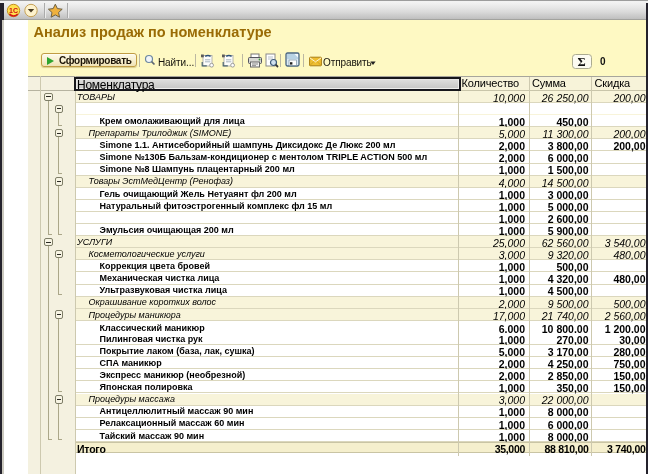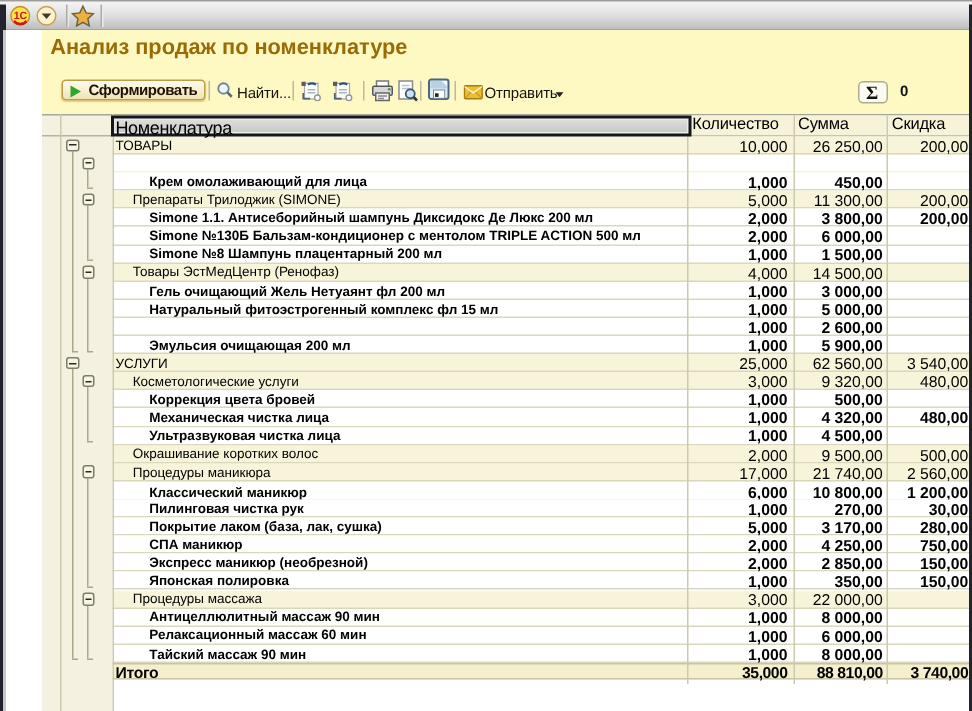--- a/index.html
+++ b/index.html
@@ -51,21 +51,21 @@
 
 
 #hsel { position:absolute; left:45.5px; top:56.5px; width:387px; height:14.5px; background:linear-gradient(180deg,#e0e0de,#c6c6c4);
   border:2px solid #17171b; box-shadow:inset -1px -1px 0 #eeeeec, inset 1px 1px 0 #e6e6e4; }
 #hsel span { position:absolute; left:1.5px; top:-0.5px; font-size:12px; color:#000; letter-spacing:-0.25px; }
 .hcell { position:absolute; top:56.5px; height:14.5px; border-bottom:1px solid #c9c5aa; background:#f7f3d9; font-size:11px; color:#000; letter-spacing:-0.15px; }
 .hcell span { position:absolute; left:3.5px; top:0.5px; }
 
 
 .row { position:absolute; left:46.5px; width:573.5px; height:12.1px; border-bottom:1px solid #dbd7bd; }
-.row.g { background:#f8f4da; }
+.row.g { background:#f8f4da;font-style:italic; }
 .row.w { background:#fff;font-weight:bold; }
 .nm { position:absolute; top:0.8px; font-size:9px; color:#000; white-space:nowrap; letter-spacing:0px; }
 .num { position:absolute; top:0.9px; font-size:10.5px; color:#000; text-align:right; letter-spacing:0px; }
 .c1 { left:383.5px; width:67px; }
 .c2 { left:454px; width:60px; }
 .c3 { left:516.5px; width:54.5px; }
 #itog { position:absolute; left:46.5px; top:421.9px; width:573.5px; height:11.6px; background:#f5efcd;
   border-top:1px solid #c9c4a4; border-bottom:1px solid #c9c4a4; }
 #itog .nm { font-weight:bold; letter-spacing:-0.2px; font-size:10.5px; top:0.4px; }
 #itog .num { font-weight:bold; letter-spacing:-0.3px; font-size:10.5px; top:0.4px; }

